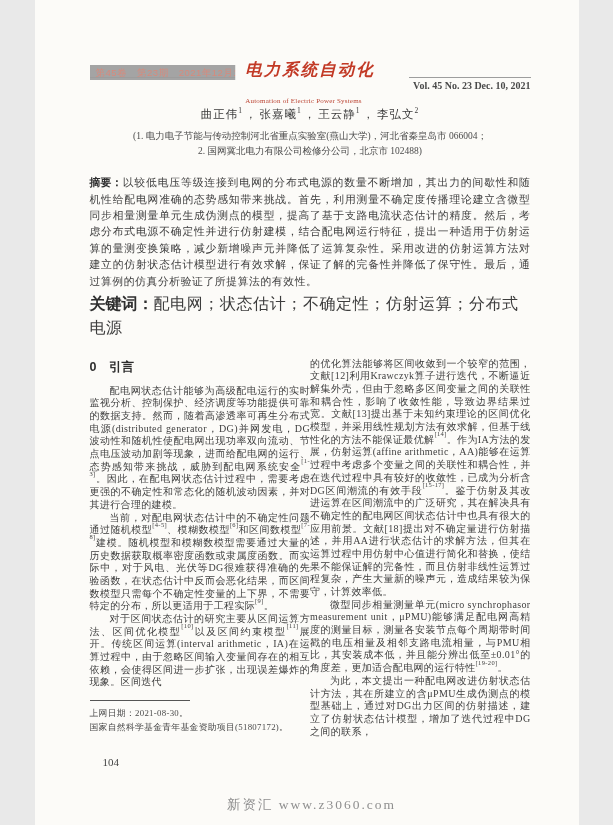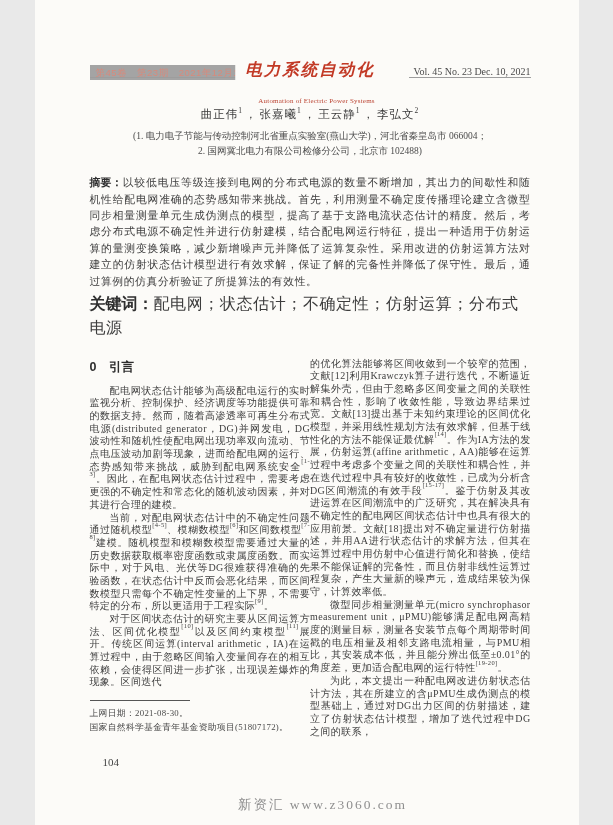--- a/index.html
+++ b/index.html
@@ -26,34 +26,34 @@
     color:#d88a7c;
     font-family:"Liberation Sans", sans-serif;
     font-size:9.5px; line-height:15px;
     padding:0 6px; letter-spacing:0.5px;
   }
   .doi { margin-top:6px; font-size:10px; color:#4a4a4a; letter-spacing:0.3px; }
   .logo-block {
     position:absolute; left:50%; top:-3px;
     transform:translateX(-50%);
     background:#fcfbf8; padding:0 10px;
-    text-align:right; z-index:2;
+    text-align:left; z-index:2;
   }
   .journal-cn {
     font-family:"Liberation Serif", serif;
     font-style:italic; font-weight:bold;
     font-size:16.5px; letter-spacing:2px;
     color:#c23a26;
   }
   .journal-en {
     font-size:7px; color:#bb4433; margin-top:16px; letter-spacing:0.2px;
   }
   .vol-info {
-    position:absolute; right:0; top:4px;
-    font-size:10px; color:#4a4a4a;
+    position:absolute; right:0; top:18px;
+    font-size:10px; color:#4a4a4a;font-weight:bold;
   }
 
   
   .title {
     margin-top:44px; text-align:center;
     font-family:"Liberation Sans", sans-serif;
     font-size:18.5px; font-weight:bold;
     letter-spacing:1.5px; color:#2e2e2e;
   }
   .authors {
@@ -105,21 +105,21 @@
   .footnote div.fline {
     font-size:8.8px; line-height:1.55; color:#4a4a4a; letter-spacing:0.3px;
   }
 
   
   .page-number {
     position:absolute; left:68px; top:756px;
     font-size:11px; color:#444;
   }
   .watermark {
-    position:absolute; left:16px; bottom:11px; width:100%;
+    position:absolute; left:5px; bottom:11px; width:100%;
     text-align:center; font-size:13.5px; letter-spacing:2px; color:#8f8f8f;
   }
 </style>
 </head>
 <body>
 
 <div class="page">
   <div class="content">
 
     <div class="header">

